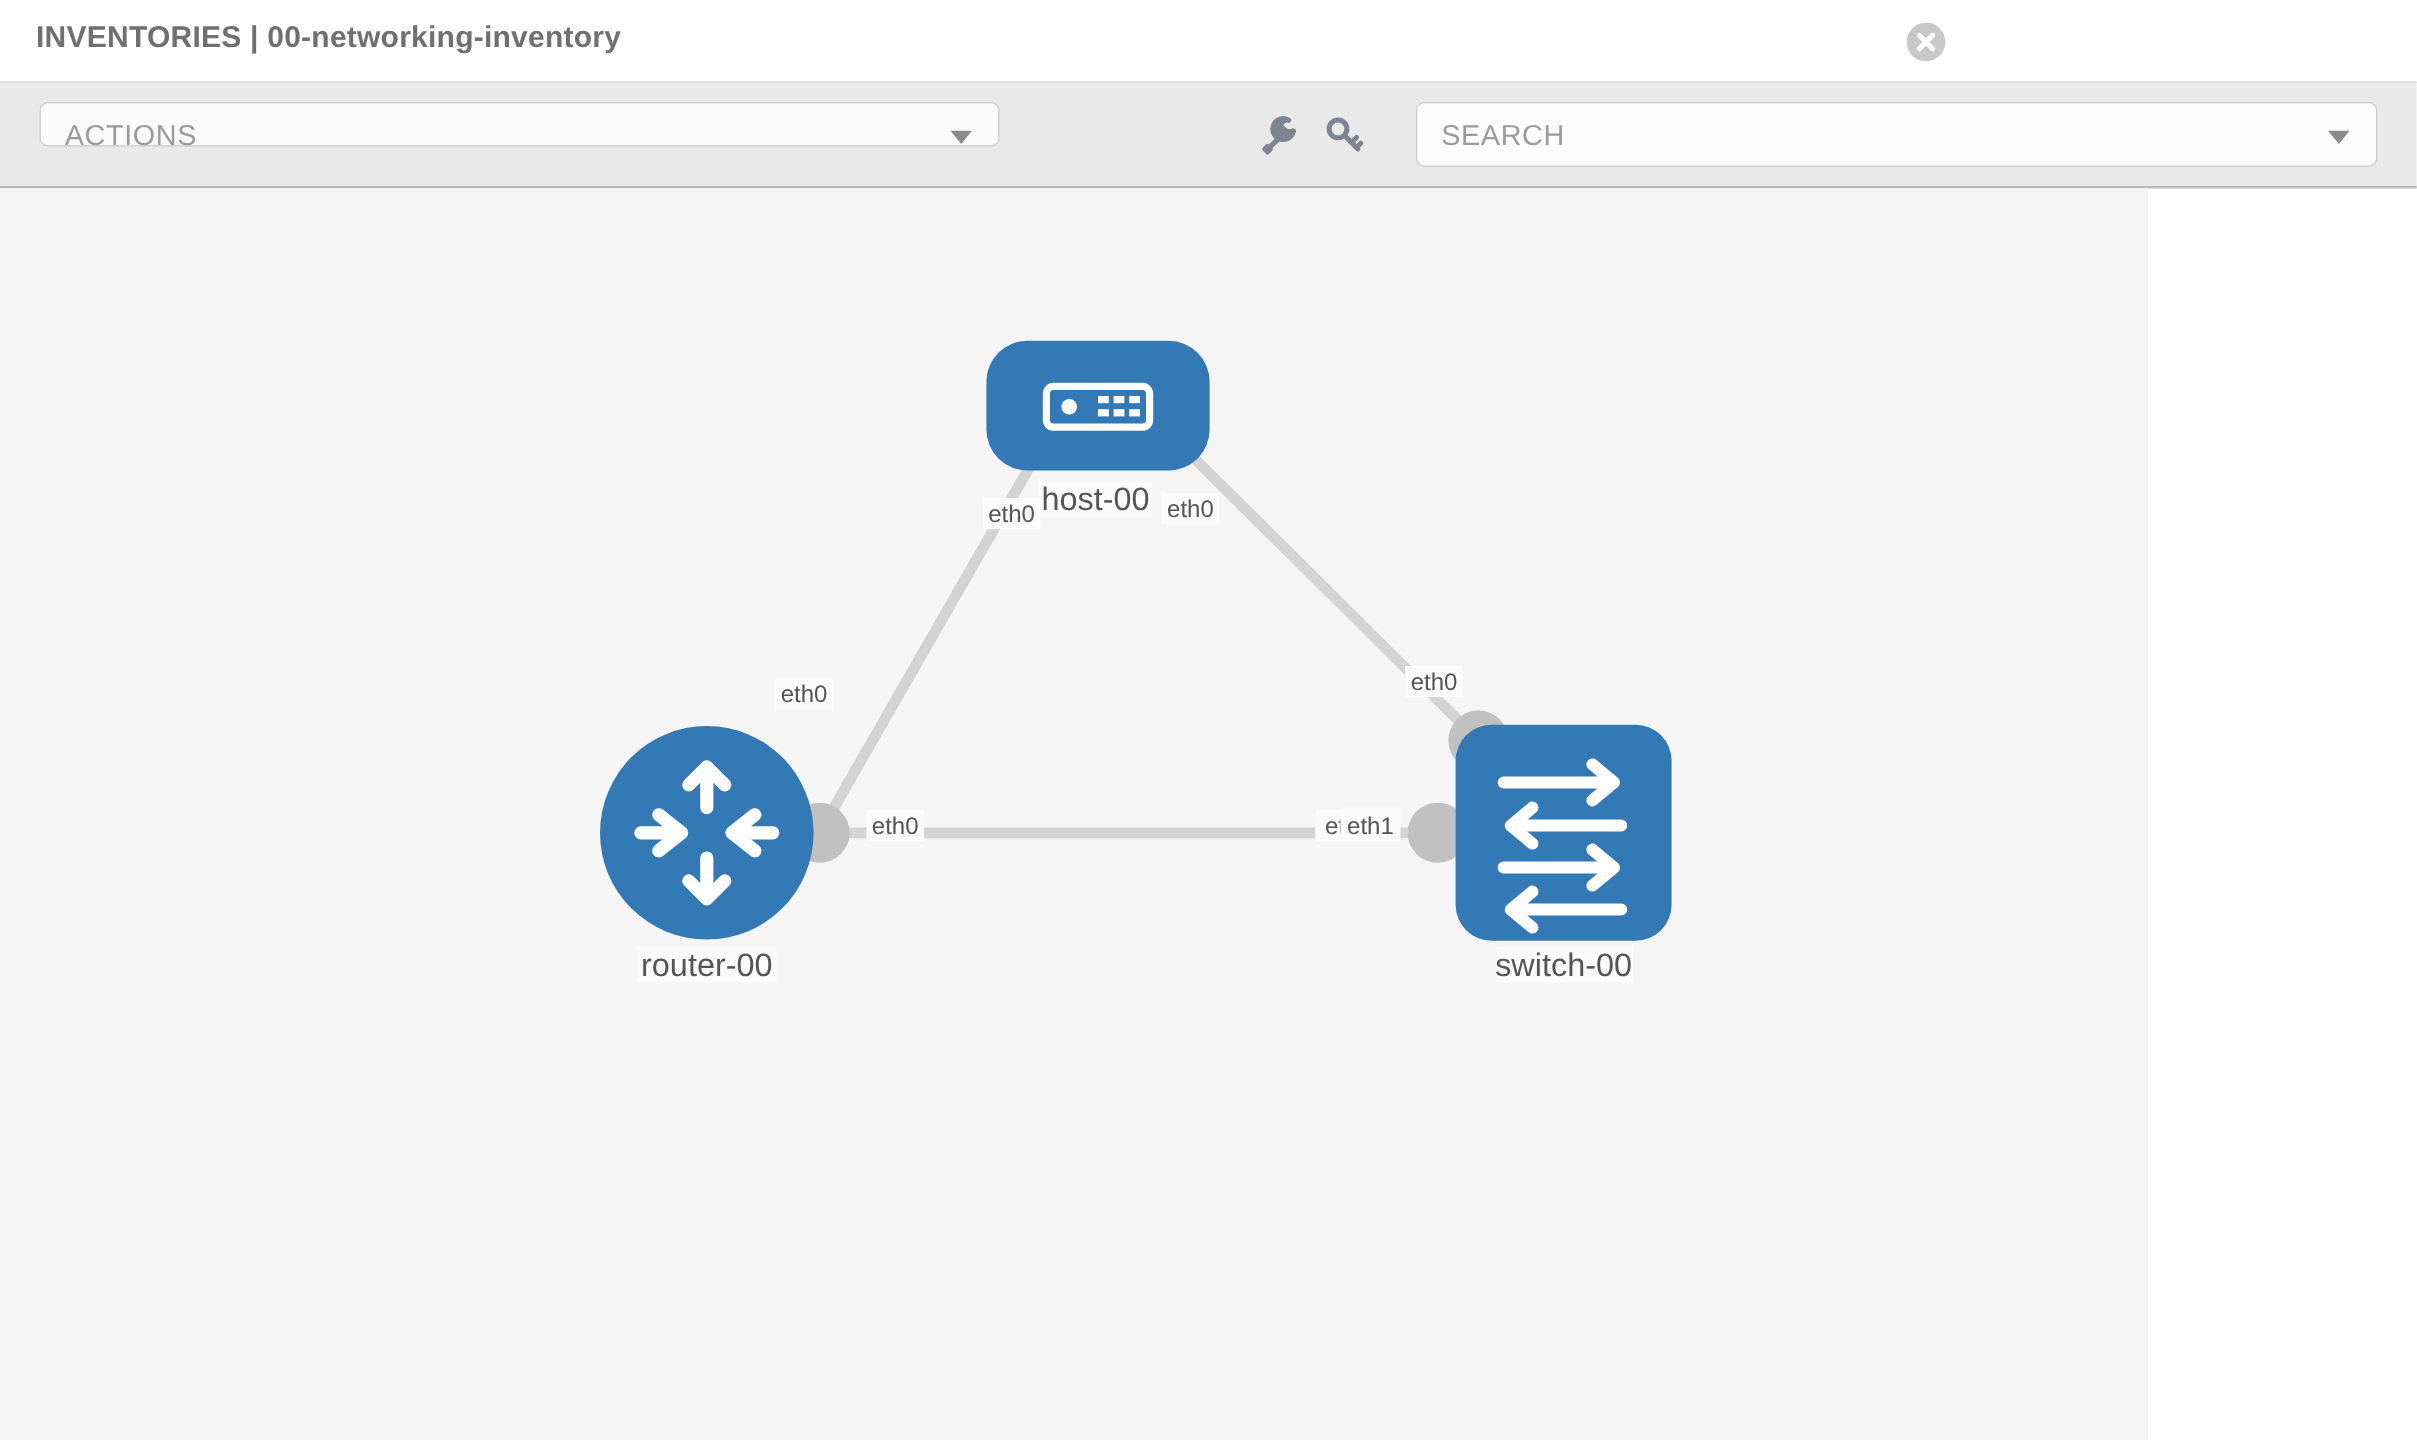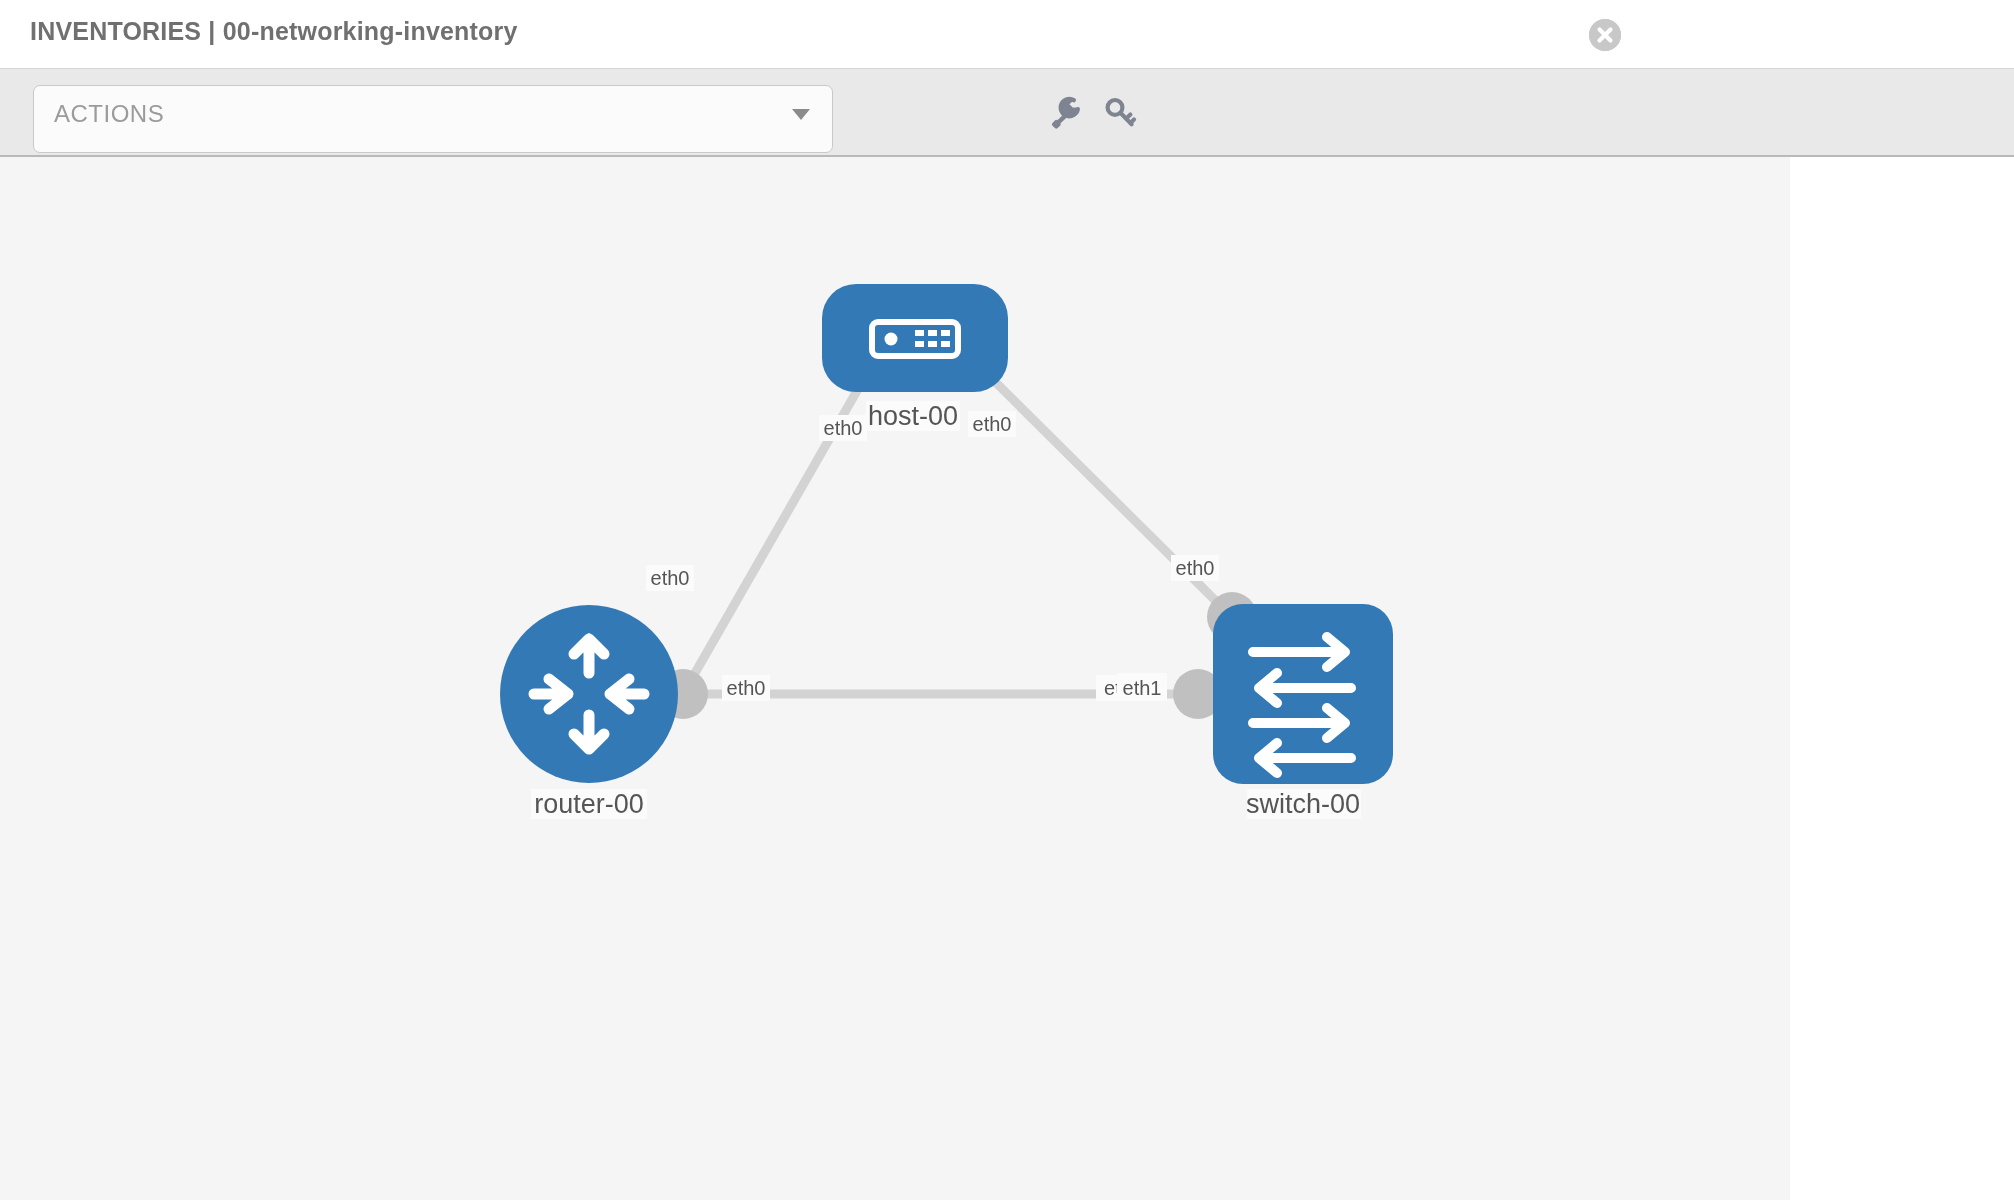--- a/index.html
+++ b/index.html
@@ -59,21 +59,21 @@
     background: #e9e9e9;
     border-top: 1px solid #d4d4d4;
     border-bottom: 2px solid #b9b9b9;
     box-sizing: border-box;
   }
   .actions-select {
     position: absolute;
     left: 33px;
     top: 16px;
     width: 800px;
-    height: 68px;
+    height: 37px;
     background: #fbfbfb;
     border: 1px solid #c9c9c9;
     border-radius: 7px;
     box-sizing: border-box;
     cursor: pointer;
   }
   .actions-label {
     position: absolute;
     left: 20px;
     top: 14px;
@@ -194,20 +194,24 @@
       <svg width="40" height="40" viewBox="0 0 40 40" aria-hidden="true">
         <g fill="none" stroke="#7e8491" stroke-width="4.2" stroke-linecap="round" stroke-linejoin="round">
           <circle cx="15.0" cy="14.4" r="7.4"></circle>
           <path d="M20.4 19.8 L31.6 31.2"></path>
           <path d="M26.2 25.6 L30.4 21.6"></path>
           <path d="M30.4 29.9 L34.0 26.4"></path>
         </g>
       </svg>
     </div>
 
+    <div class="search-box">
+      <span class="search-label">SEARCH</span>
+      <span class="caret"></span>
+    </div>
   </div>
 
   <div class="canvas">
     <svg class="topology-svg" viewBox="0 0 2014 1043">
 
       <g>
         <line class="edge-line" x1="885" y1="185" x2="683" y2="537"></line>
         <line class="edge-line" x1="952" y1="182" x2="1232" y2="460"></line>
         <line class="edge-line" x1="683" y1="537" x2="1198" y2="537"></line>
       </g>

